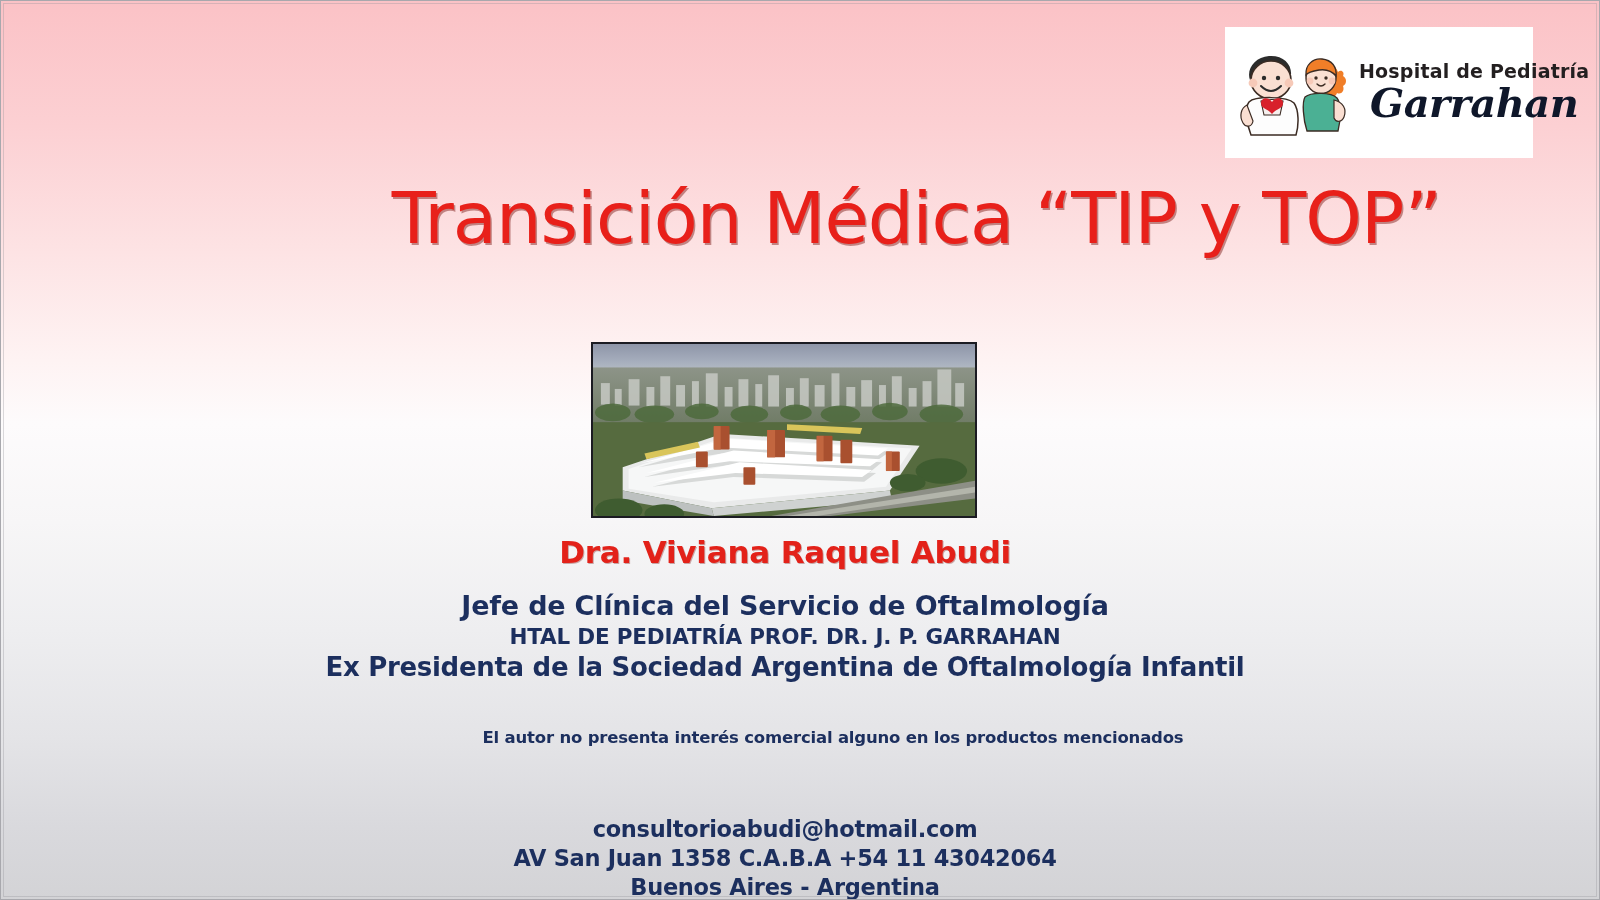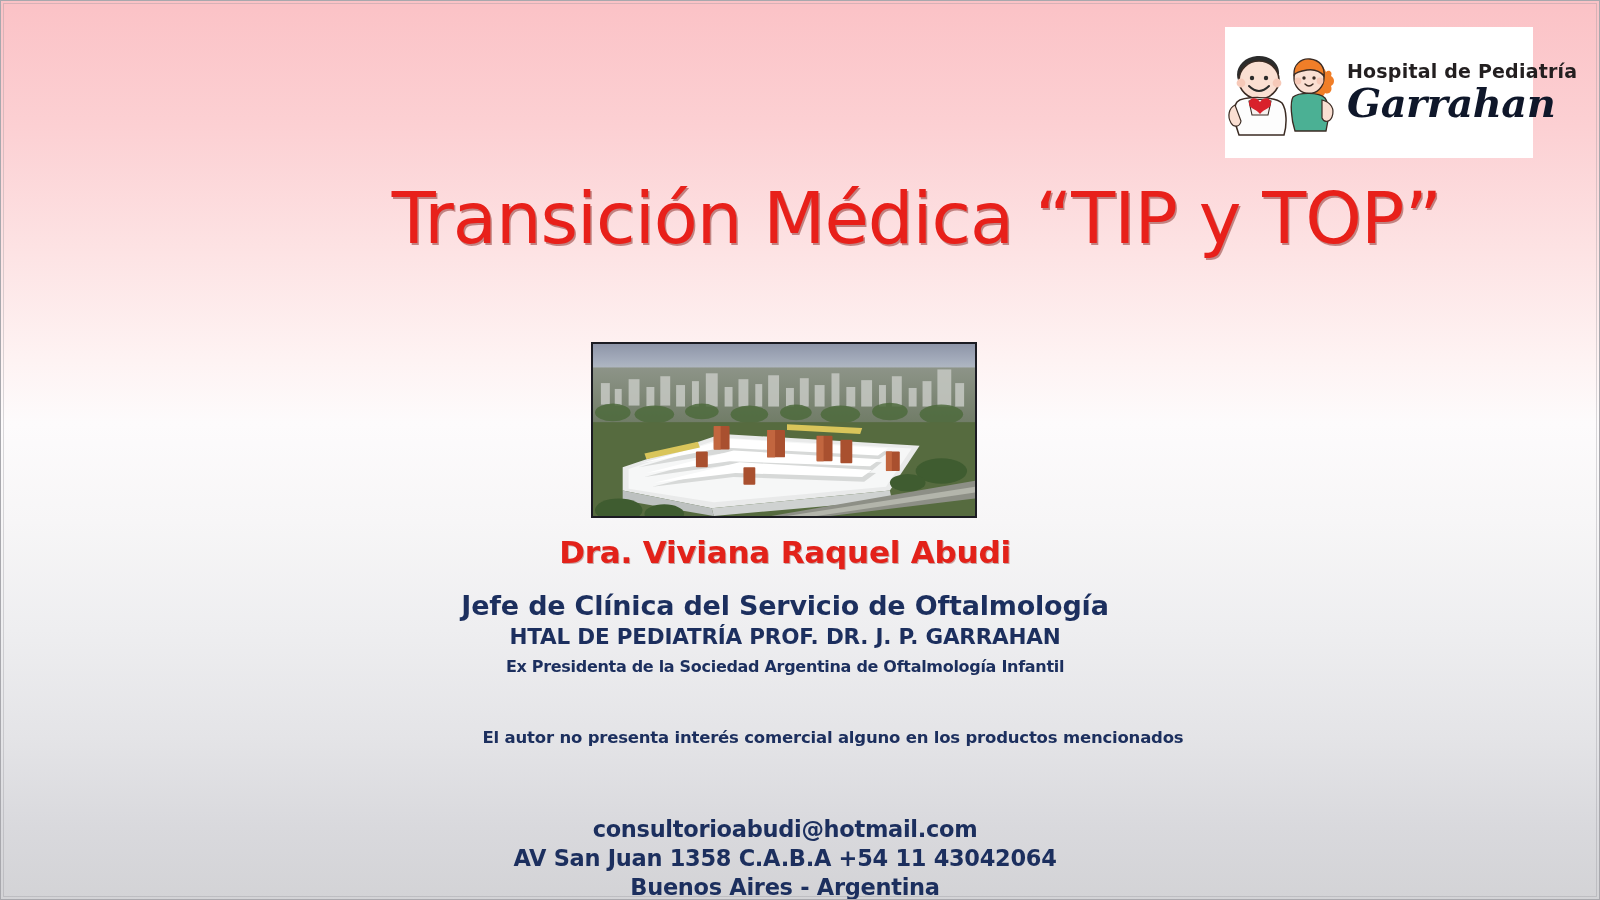--- a/index.html
+++ b/index.html
@@ -46,22 +46,23 @@
   
   .logo-box {
     position: absolute;
     left: 1224px;
     top: 26px;
     width: 308px;
     height: 131px;
     background: #ffffff;
     display: flex;
     align-items: center;
-    padding: 0 6px 0 0;
+    padding: 0 6px 0 12px;
     box-sizing: border-box;
+    text-align: center;
   }
   .logo-mark {
     width: 116px;
     height: 96px;
     flex: 0 0 auto;
     margin-right: 6px;
   }
   .logo-text {
     display: flex;
     flex-direction: column;
@@ -137,21 +138,21 @@
     left: 0;
     top: 590px;
     width: 1568px;
     text-align: center;
     color: #1c2f5e;
     font-family: "DejaVu Sans", sans-serif;
     font-weight: 700;
   }
   .role-1 { font-size: 27px; line-height: 30px; letter-spacing: -0.2px; }
   .role-2 { font-size: 21.5px; line-height: 31px; letter-spacing: -0.2px; }
-  .role-3 { font-size: 16px; line-height: 30px; letter-spacing: -0.3px; }
+  .role-3 { font-size: 26px; line-height: 30px; letter-spacing: -0.3px; }
 
   .disclaimer {
     position: absolute;
     left: 0;
     top: 727px;
     width: 1568px;
     text-align: center;
     color: #1c2f5e;
     font-family: "DejaVu Sans", sans-serif;
     font-size: 16.5px;

